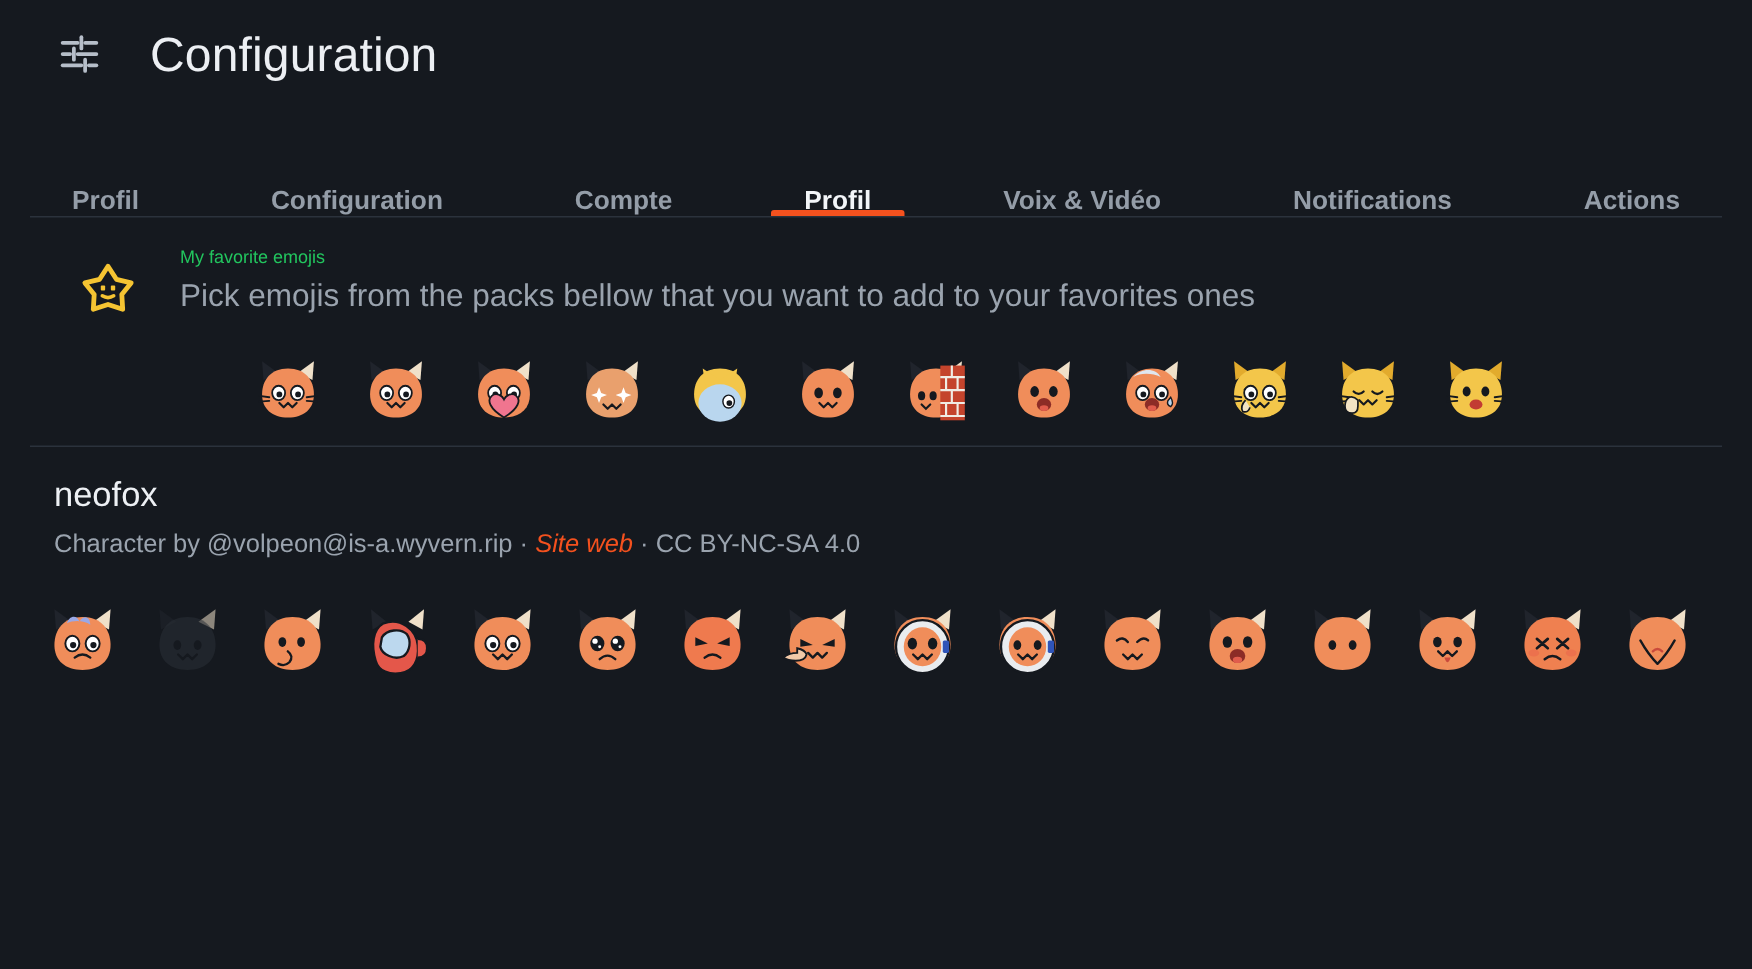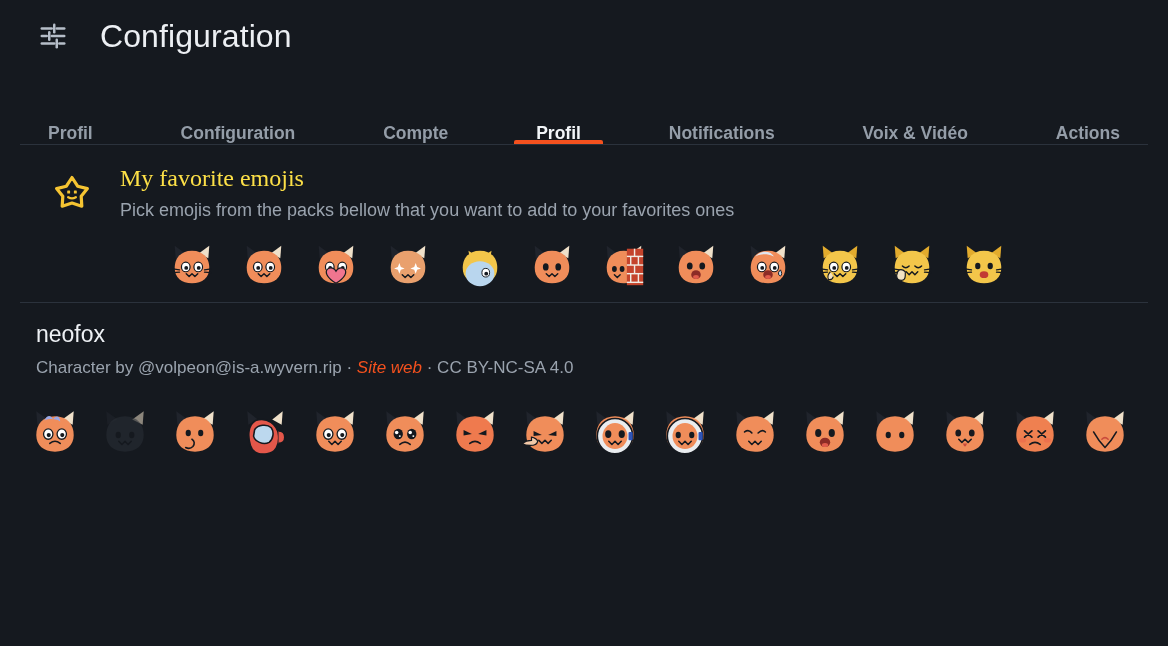--- a/index.html
+++ b/index.html
@@ -91,27 +91,26 @@
     gap: 26px;
   }
   .star-icon {
     width: 44px; height: 44px;
     flex: 0 0 auto;
     display: flex; align-items: center; justify-content: center;
     margin-top: 10px;
   }
   .fav-text { display: flex; flex-direction: column; gap: 7px; padding-top: 4px; }
   .fav-title {
-    font-size: 24px;
-    color: #fde047;
+    font-size: 12px;
+    color: #22c55e;
     line-height: 1.15;
-    font-family: Liberation Serif, serif;
   }
   .fav-sub {
-    font-size: 18px;
+    font-size: 21px;
     color: #9aa3ae;
     line-height: 1.15;
   }
   .fav-row {
     display: flex;
     align-items: center;
     gap: 24px;
     padding: 22px 0 0 168px;
   }
   .fav-row .emoji { width: 48px; height: 48px; }
@@ -183,24 +182,24 @@
       <div class="tab">
         <span>Configuration</span>
       </div>
       <div class="tab">
         <span>Compte</span>
       </div>
       <div class="tab active">
         <span>Profil</span>
       </div>
       <div class="tab">
-        <span>Notifications</span>
+        <span>Voix &amp; Vidéo</span>
       </div>
       <div class="tab">
-        <span>Voix &amp; Vidéo</span>
+        <span>Notifications</span>
       </div>
       <div class="tab">
         <span>Actions</span>
       </div>
     </div>
 
   <div class="divider"></div>
 
   <div class="fav-section">
     <div class="fav-head">

